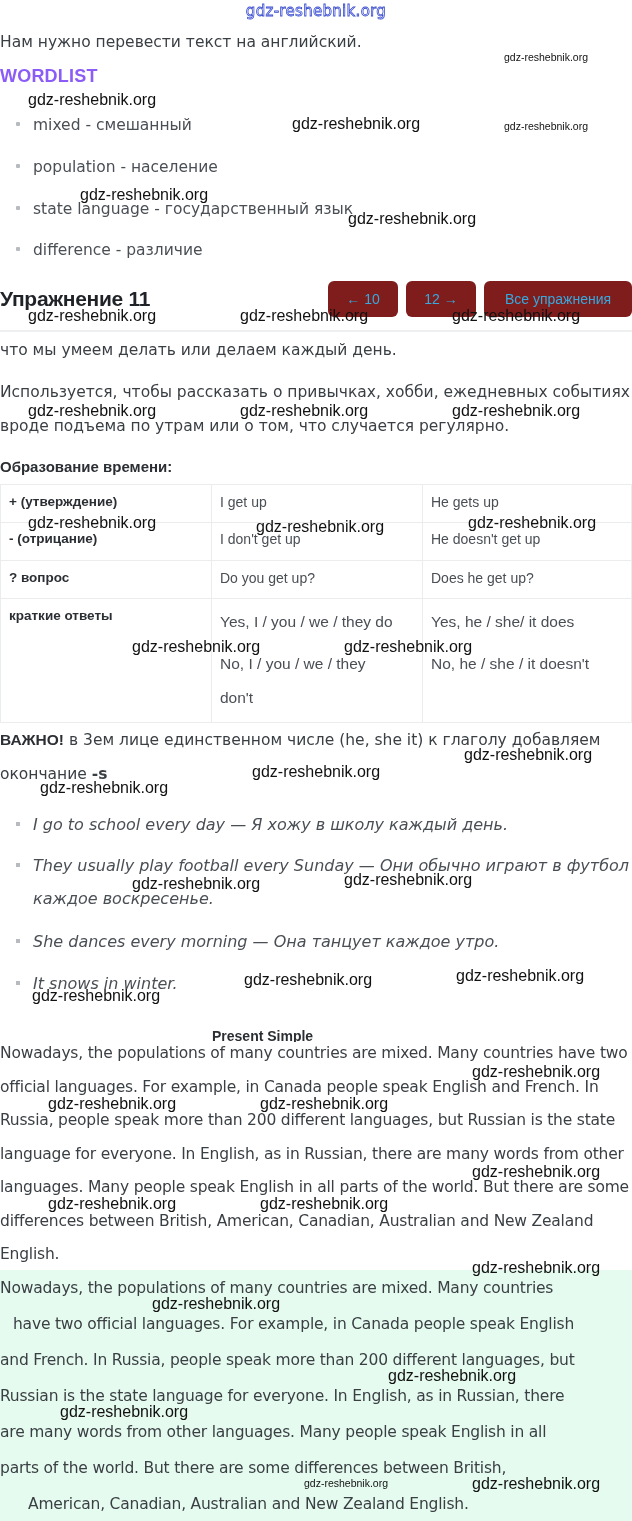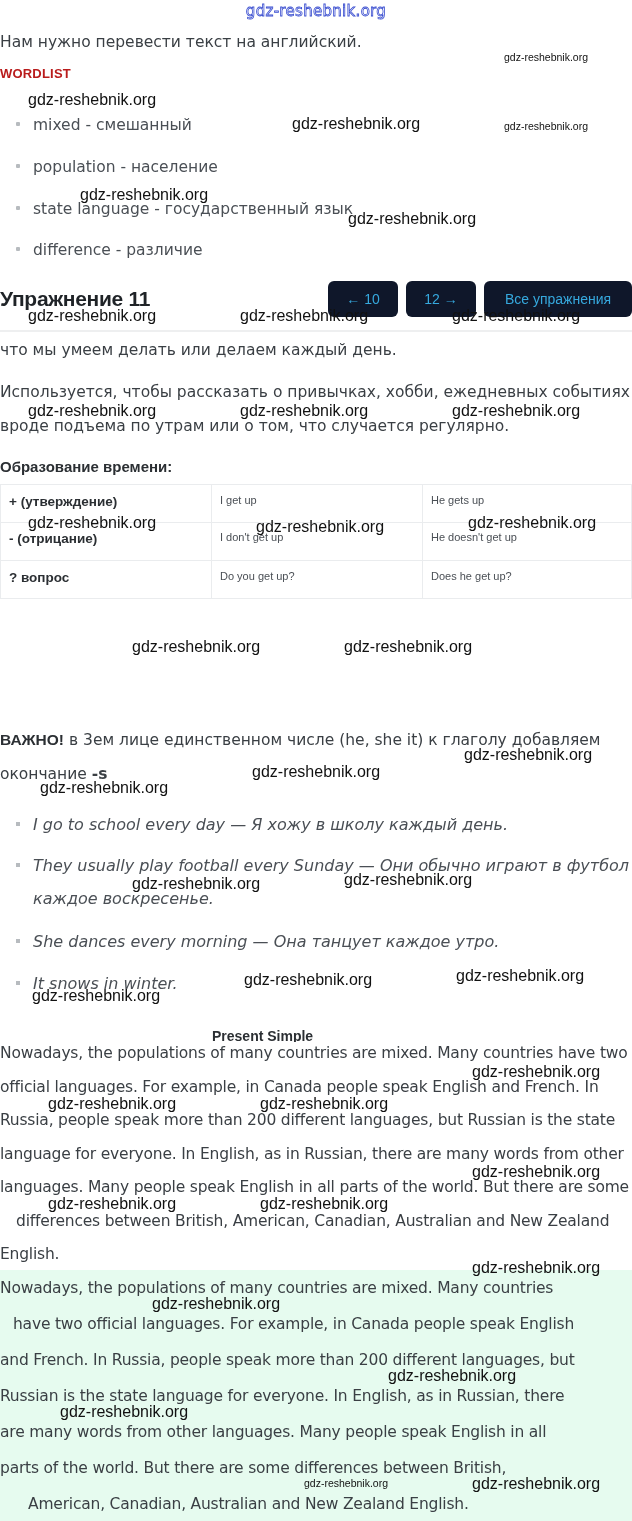--- a/index.html
+++ b/index.html
@@ -7,34 +7,34 @@
     width: 632px; height: 1521px; position: relative; overflow: hidden;
     font-family: "DejaVu Sans", sans-serif; color: #3a3f44;
   }
   .abs { position: absolute; }
   .topbrand {
     left: 0; width: 632px; top: 2px; text-align: center;
     font-family: "DejaVu Sans", sans-serif; font-size: 15px;
     color: #ffffff; -webkit-text-stroke: 0.8px #3b4fd0; letter-spacing: 0.3px;
   }
   .p { font-size: 15.5px; color: #3a3f44; white-space: nowrap; }
-  .h-wordlist { font-family: "Liberation Sans", sans-serif; font-weight: bold; font-size: 13px; color: #b91c1c; letter-spacing: 0.2px; }
+  .h-wordlist { font-family: "Liberation Sans", sans-serif; font-weight: bold; font-size: 18px; color: #8b5cf6; letter-spacing: 0.2px; }
   .bullet-item { font-size: 15.5px; color: #4a4f55; white-space: nowrap; }
   .bullet-item .dot { display: inline-block; width: 4px; height: 4px; background: #b7bbbf; border-radius: 1px; margin-right: 13px; vertical-align: middle; position: relative; top: -2px; }
   .ex-title { font-family: "Liberation Sans", sans-serif; font-size: 21px; font-weight: bold; color: #1f2327; letter-spacing: -0.3px; }
   .navbtn {
-    background: #0f172a; border-radius: 6px; height: 36px; top: 281px;
+    background: #7f1d1d; border-radius: 6px; height: 36px; top: 281px;
     color: #36a9de; font-size: 14px; display: flex; align-items: center; justify-content: center;
     font-family: "Liberation Sans", sans-serif; cursor: pointer;
   }
   .divider { left: 0; width: 632px; height: 2px; background: #eeeff0; }
   .bold-h { font-family: "Liberation Sans", sans-serif; font-weight: bold; font-size: 15px; color: #2b2f33; }
   table.grammar { border-collapse: collapse; position: absolute; left: 0; top: 484px; width: 632px; border-radius: 22px; }
   table.grammar td {
-    border: 1.5px solid #eaecee; vertical-align: top; font-size: 11px; color: #4a4f55;
+    border: 1.5px solid #eaecee; vertical-align: top; font-size: 14px; color: #4a4f55;
     padding: 9px 8px 0 8px; font-family: "Liberation Sans", sans-serif;
   }
   table.grammar td.lbl { font-weight: bold; color: #2b2f33; font-size: 13.5px; width: 194px; }
   table.grammar td.c2 { width: 194px; }
   .ital { font-style: italic; font-size: 16px; color: #4a4f55; white-space: nowrap; }
   .text { font-size: 15.5px; color: #3a3f44; white-space: nowrap; font-family: "DejaVu Sans", sans-serif; letter-spacing: -0.2px; }
   .answer-box { left: 0; top: 1270px; width: 632px; height: 251px; background: #e6fbef; }
   .wm { font-family: "Liberation Sans", sans-serif; font-size: 16px; color: #111; white-space: nowrap; pointer-events: none; }
   .wm.small { font-size: 10.5px; }
 </style>
@@ -72,20 +72,32 @@
   <tr style="height:38px;margin-top:20px;">
     <td class="lbl" style="padding-top:8px;">- (отрицание)</td>
     <td class="c2" style="padding-top:8px;">I don't get up</td>
     <td style="padding-top:8px;">He doesn't get up</td>
   </tr>
   <tr style="height:38px;">
     <td class="lbl">? вопрос</td>
     <td class="c2">Do you get up?</td>
     <td>Does he get up?</td>
   </tr>
+  <tr style="height:124px;">
+    <td class="lbl">краткие ответы</td>
+    <td class="c2" style="font-size:15.5px; line-height:34px; padding-top:6px;">
+      <div style="margin-bottom:8px;">Yes, I / you / we / they do</div>
+      <div>No, I / you / we / they</div>
+      <div>don't</div>
+    </td>
+    <td style="font-size:15.5px; line-height:34px; padding-top:6px;">
+      <div style="margin-bottom:8px;">Yes, he / she/ it does</div>
+      <div>No, he / she / it doesn't</div>
+    </td>
+  </tr>
 </tbody>
   </table>
 
 <div class="abs p" style="left:0; top:731px;"><b style="font-family:'Liberation Sans',sans-serif; color:#2b2f33;">ВАЖНО!</b><span> в 3ем лице единственном числе (he, she it) к глаголу добавляем</span></div>
 <div class="abs p" style="left:0; top:765px;"><span>окончание </span><b>-s</b></div>
 
 <div class="abs ital" style="left:16px; top:815px;"><span class="dot" style="display:inline-block;width:4px;height:4px;background:#b7bbbf;margin-right:13px;vertical-align:middle;position:relative;top:-2px;"></span><span>I go to school every day — Я хожу в школу каждый день.</span></div>
 <div class="abs ital" style="left:16px; top:856px;"><span class="dot" style="display:inline-block;width:4px;height:4px;background:#b7bbbf;margin-right:13px;vertical-align:middle;position:relative;top:-2px;"></span><span>They usually play football every Sunday — Они обычно играют в футбол</span></div>
 <div class="abs ital" style="left:33px; top:889px;">каждое воскресенье.</div>
 <div class="abs ital" style="left:16px; top:932px;"><span class="dot" style="display:inline-block;width:4px;height:4px;background:#b7bbbf;margin-right:13px;vertical-align:middle;position:relative;top:-2px;"></span><span>She dances every morning — Она танцует каждое утро.</span></div>
@@ -93,21 +105,21 @@
 
 <div class="abs" style="left:0; top:1030px; width:632px; height:12px; overflow:hidden;">
   <div style="position:absolute; left:212px; top:-2px; font-weight:bold; font-size:14px; color:#2b2f33; font-family:'Liberation Sans',sans-serif;">Present Simple</div>
 </div>
 
 <div class="abs text" style="left:0; top:1044px; background:#fff;">Nowadays, the populations of many countries are mixed. Many countries have two</div>
 <div class="abs text" style="left:0; top:1078px;">official languages. For example, in Canada people speak English and French. In</div>
 <div class="abs text" style="left:0; top:1111px;">Russia, people speak more than 200 different languages, but Russian is the state</div>
 <div class="abs text" style="left:0; top:1145px;">language for everyone. In English, as in Russian, there are many words from other</div>
 <div class="abs text" style="left:0; top:1178px;">languages. Many people speak English in all parts of the world. But there are some</div>
-<div class="abs text" style="left:16px; top:1212px;">differences between British, American, Canadian, Australian and New Zealand</div>
+<div class="abs text" style="left:0; top:1212px;">differences between British, American, Canadian, Australian and New Zealand</div>
 <div class="abs text" style="left:0; top:1245px;">English.</div>
 
 <div class="abs answer-box"></div>
 <div class="abs text" style="left:0; top:1279px;">Nowadays, the populations of many countries are mixed. Many countries</div>
 <div class="abs text" style="left:0; top:1315px;margin-left:13px;">have two official languages. For example, in Canada people speak English</div>
 <div class="abs text" style="left:0; top:1351px;">and French. In Russia, people speak more than 200 different languages, but</div>
 <div class="abs text" style="left:0; top:1387px;">Russian is the state language for everyone. In English, as in Russian, there</div>
 <div class="abs text" style="left:0; top:1423px;">are many words from other languages. Many people speak English in all</div>
 <div class="abs text" style="left:0; top:1459px;">parts of the world. But there are some differences between British,</div>
 <div class="abs text" style="left:0; top:1495px;margin-left:28px;">American, Canadian, Australian and New Zealand English.</div>

